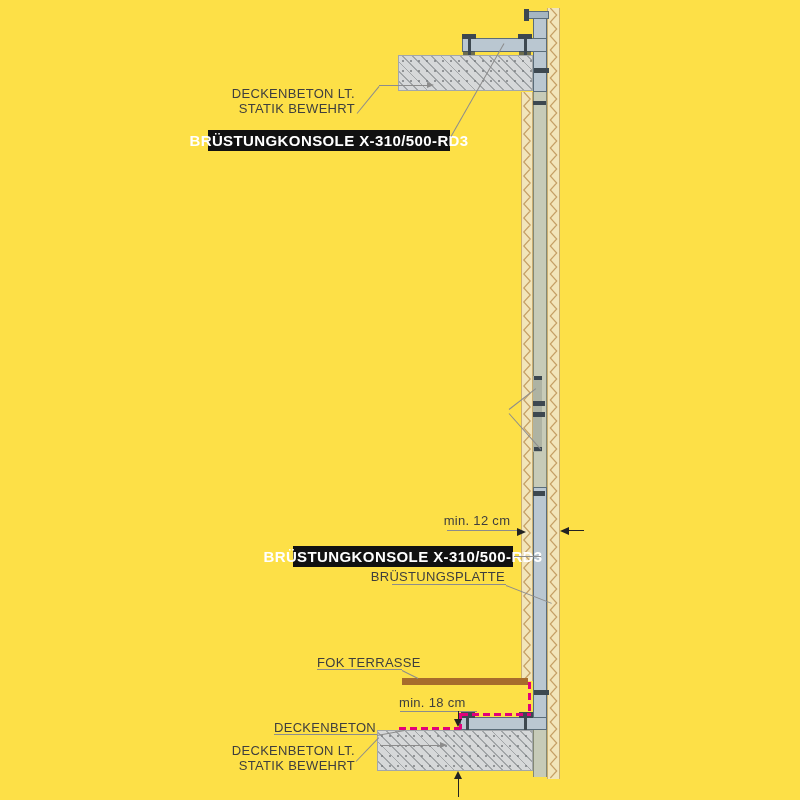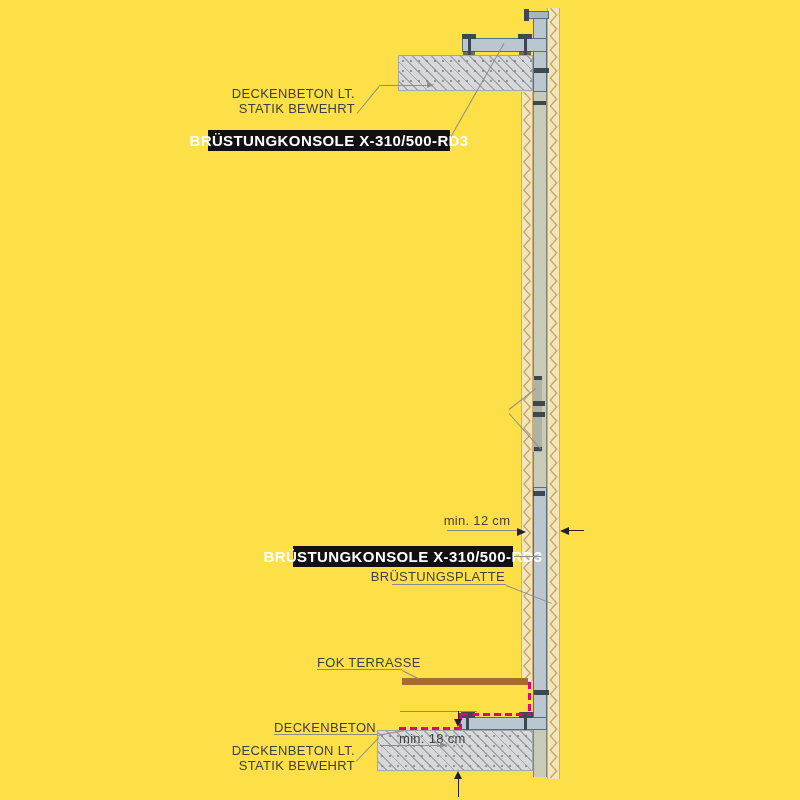--- a/index.html
+++ b/index.html
@@ -114,21 +114,21 @@
   <div class="leader" style="left:514px;top:556px;width:27px;"></div>
 
   <div class="lbl" style="left:370px;top:570px;width:135px;text-align:right;">BRÜSTUNGSPLATTE</div>
   <div class="uline" style="left:392px;top:584px;width:114px;"></div>
   <div class="leader" style="left:506px;top:585px;width:49px;transform:rotate(21.4deg);"></div>
 
   <div class="lbl" style="left:317px;top:656px;width:86px;text-align:right;">FOK TERRASSE</div>
   <div class="uline" style="left:317px;top:669px;width:85px;"></div>
   <div class="leader" style="left:402px;top:670px;width:18px;transform:rotate(26.6deg);"></div>
 
-  <div class="lbl" style="left:399px;top:696px;width:64px;text-align:center;margin-top:36px;">min. 18 cm</div>
+  <div class="lbl" style="left:399px;top:696px;width:64px;text-align:center;">min. 18 cm</div>
   <div class="uline" style="left:400px;top:711px;width:77px;"></div>
   <div class="abs" style="left:458px;top:711px;width:1px;height:8px;background:var(--arrow);"></div>
   <div class="tri" style="left:454px;top:719px;border-left:4.5px solid rgba(0,0,0,0);border-right:4.5px solid rgba(0,0,0,0);border-top:8px solid var(--arrow);"></div>
 
   <div class="lbl" style="left:274px;top:721px;width:80px;text-align:center;">DECKENBETON</div>
   <div class="uline" style="left:274px;top:734px;width:103px;"></div>
   <div class="leader" style="left:377px;top:735px;width:28px;transform:rotate(-10.5deg);"></div>
 
   <div class="lbl" style="left:225px;top:744px;width:130px;text-align:right;">
     <div>DECKENBETON LT.</div>

